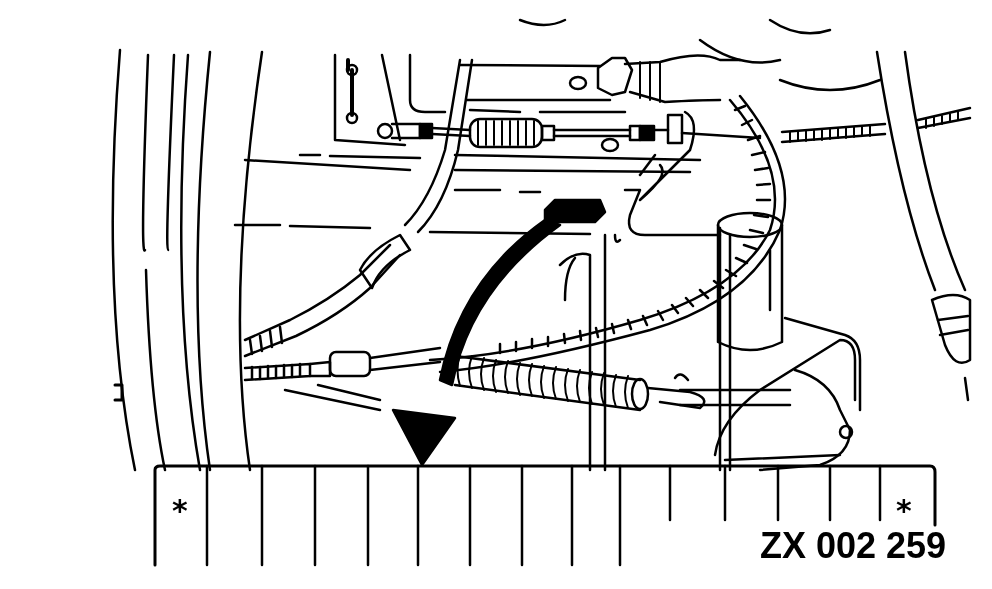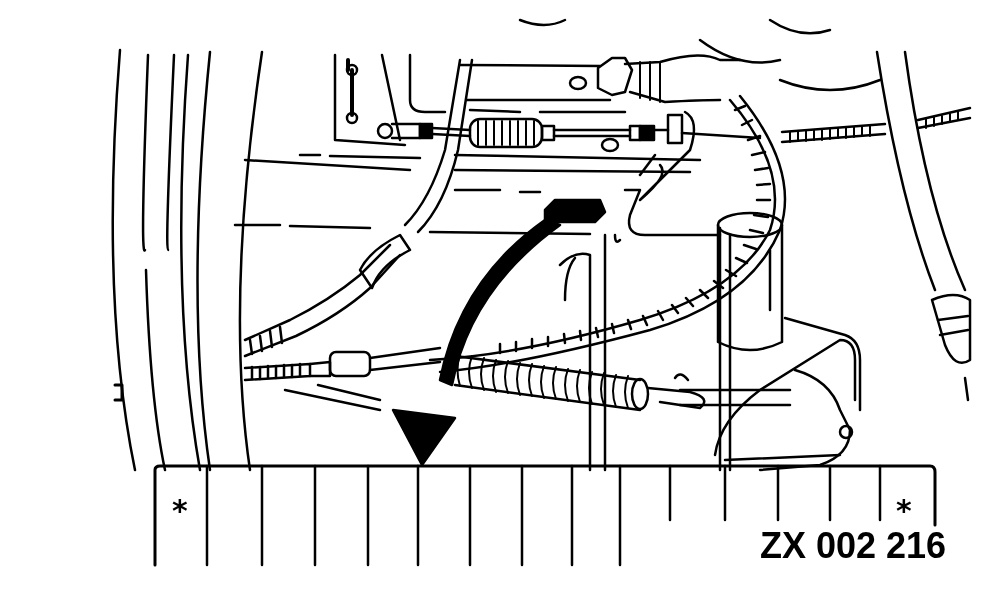--- a/index.html
+++ b/index.html
@@ -160,13 +160,13 @@
   </g>
 
   <g>
     <path d="M155 565 L 155 470 Q 155 466 160 466 L 930 466 Q 935 466 935 472 L 935 525" stroke-width="3"></path>
     <path d="M207 466 L 207 565 M262 466 L 262 565 M315 466 L 315 565 M368 466 L 368 565 M418 466 L 418 565 M470 466 L 470 565 M522 466 L 522 565 M572 466 L 572 565 M620 466 L 620 565 M670 466 L 670 520 M725 466 L 725 520 M778 466 L 778 520 M830 466 L 830 520 M880 466 L 880 520" stroke-width="2.5"></path>
   </g>
 </svg>
 
 <span class="marker marker-left">*</span>
 <span class="marker marker-right">*</span>
-<div class="ref-code">ZX 002 216</div>
+<div class="ref-code">ZX 002 259</div>
 
 </body></html>

